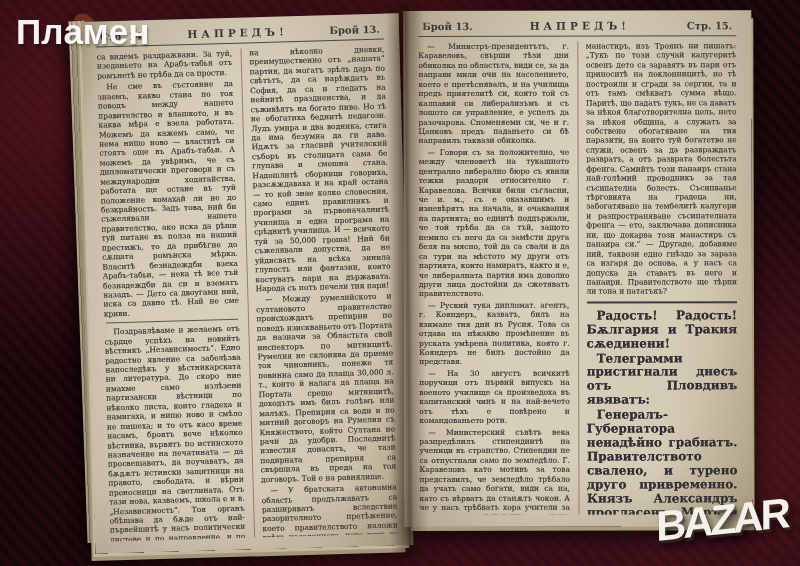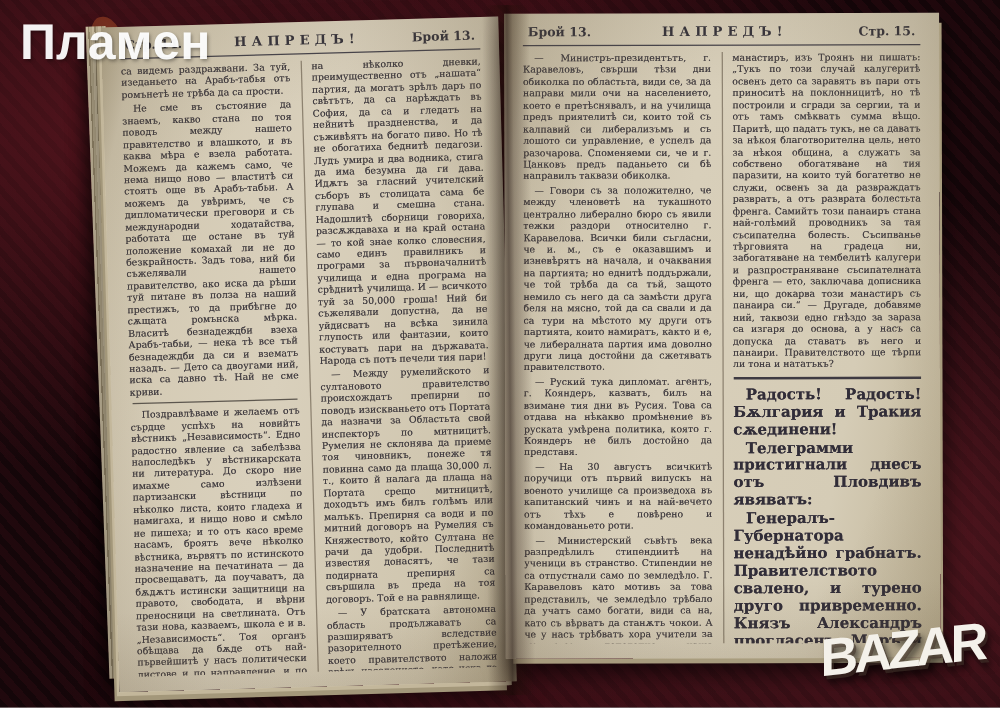--- a/index.html
+++ b/index.html
@@ -64,21 +64,21 @@
   .col p.cont{text-indent:0;}
   .sep{border:none;border-top:1px solid #5c564e;margin:4px 2px;}
   .sep-heavy{border:none;border-top:2px solid #3e3a42;margin:5px 0 6px 0;}
   .ann p{
     font-size:12px;line-height:1.16;font-weight:700;color:#312d38;
     text-indent:10px;margin:0 0 1px 0;text-align:justify;
     text-shadow:0 0 .5px rgba(50,44,56,.8);
   }
   .wm-user{
     position:absolute;left:16px;top:12px;z-index:20;
-    font-family:"Liberation Sans", sans-serif;font-weight:700;font-size:40px;
+    font-family:"Liberation Sans", sans-serif;font-weight:700;font-size:35px;
     color:rgba(255,255,255,.95);text-shadow:1px 2px 3px rgba(0,0,0,.35);
   }
   .wm-bazar{
     position:absolute;left:656px;top:496px;z-index:20;
     font-family:"Liberation Sans", sans-serif;font-weight:900;font-size:42px;letter-spacing:-3px;
     color:#f4f1ea;transform:rotate(-6deg) skewX(-6deg);
     text-shadow:2px 3px 0 rgba(70,55,45,.55), 4px 6px 6px rgba(0,0,0,.6);
   }
 </style>
 </head>

